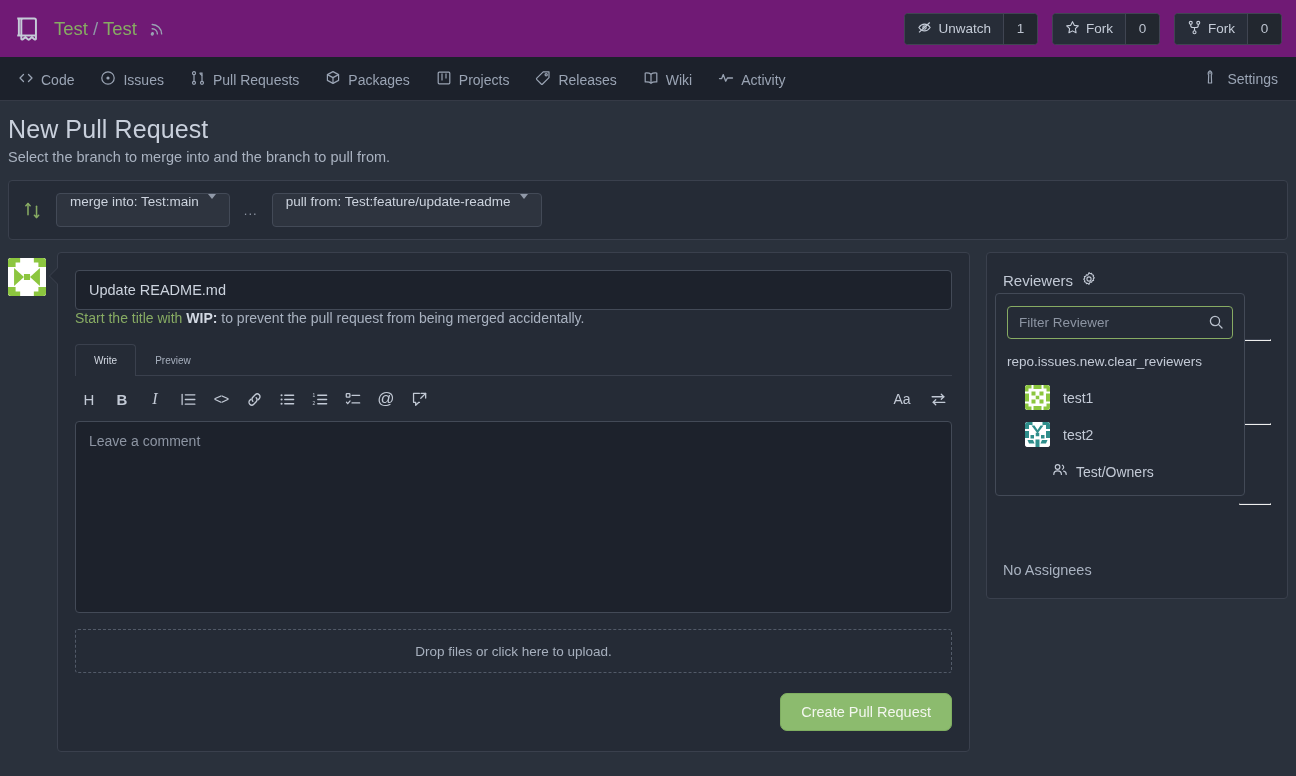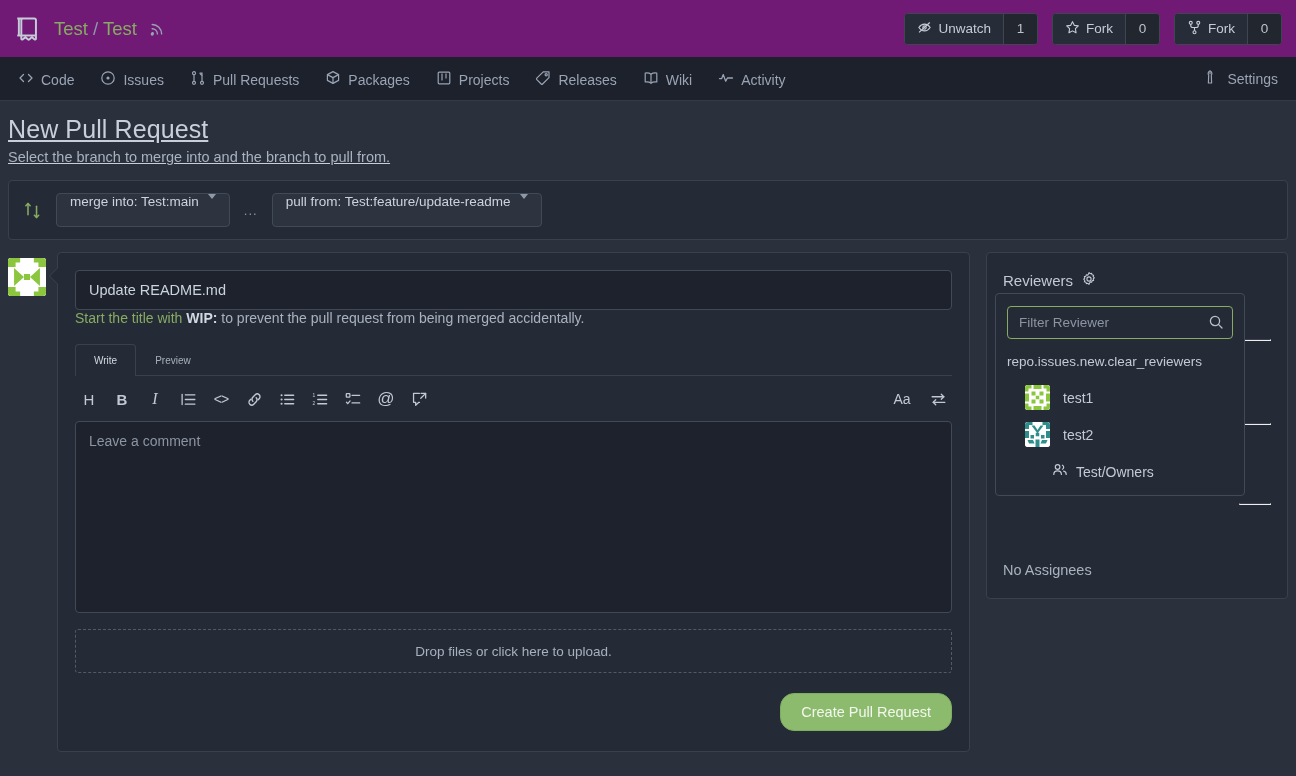--- a/index.html
+++ b/index.html
@@ -49,21 +49,21 @@
     border-bottom: 1px solid #353a46;
     display: flex; align-items: center;
     padding: 0 18px;
     gap: 26px;
     font-size: 14px;
   }
   .nav-item { display:flex; align-items:center; gap:7px; color:#9aa4b4; height: 100%; padding-top: 2px;}
   .nav-settings { margin-left: auto; display:flex; align-items:center; gap:7px; color:#9aa4b4;text-align:center; }
 
   
-  .page-head { padding: 14px 16px 0 8px; text-decoration: underline; }
+  .page-head { padding: 14px 16px 0 8px; }
   .page-head h1 { font-size: 25px; font-weight: 400; color: #c9d0dc; letter-spacing: .1px;}
   .page-head p { font-size: 14.5px; color: #a9b2c0; margin-top: 5px; }
 
   
   .branch-bar {
     margin: 15px 8px 0 8px;
     background: #252b36;
     border: 1px solid #3a404d;
     border-radius: 4px;
     height: 60px;
@@ -180,21 +180,21 @@
     border: 1px dashed #525a68;
     border-radius: 3px;
     display:flex; align-items:center; justify-content:center;
     font-size: 13.5px; color: #a7b0be;
   }
   .submit-row { display:flex; justify-content:flex-end; margin-top: 20px; }
   .create-btn {
     background: #8cbb6e;
     color: #f3f7ef;
     border: 1px solid #7fae61;
-    border-radius: 14px;
+    border-radius: 7px;
     height: 38px;
     padding: 0 20px;
     font-size: 14.5px;
     font-family: "Liberation Sans", sans-serif;
   }
 
   
   .sidebar {
     width: 302px; flex: 0 0 302px;
     background: #252b36;

